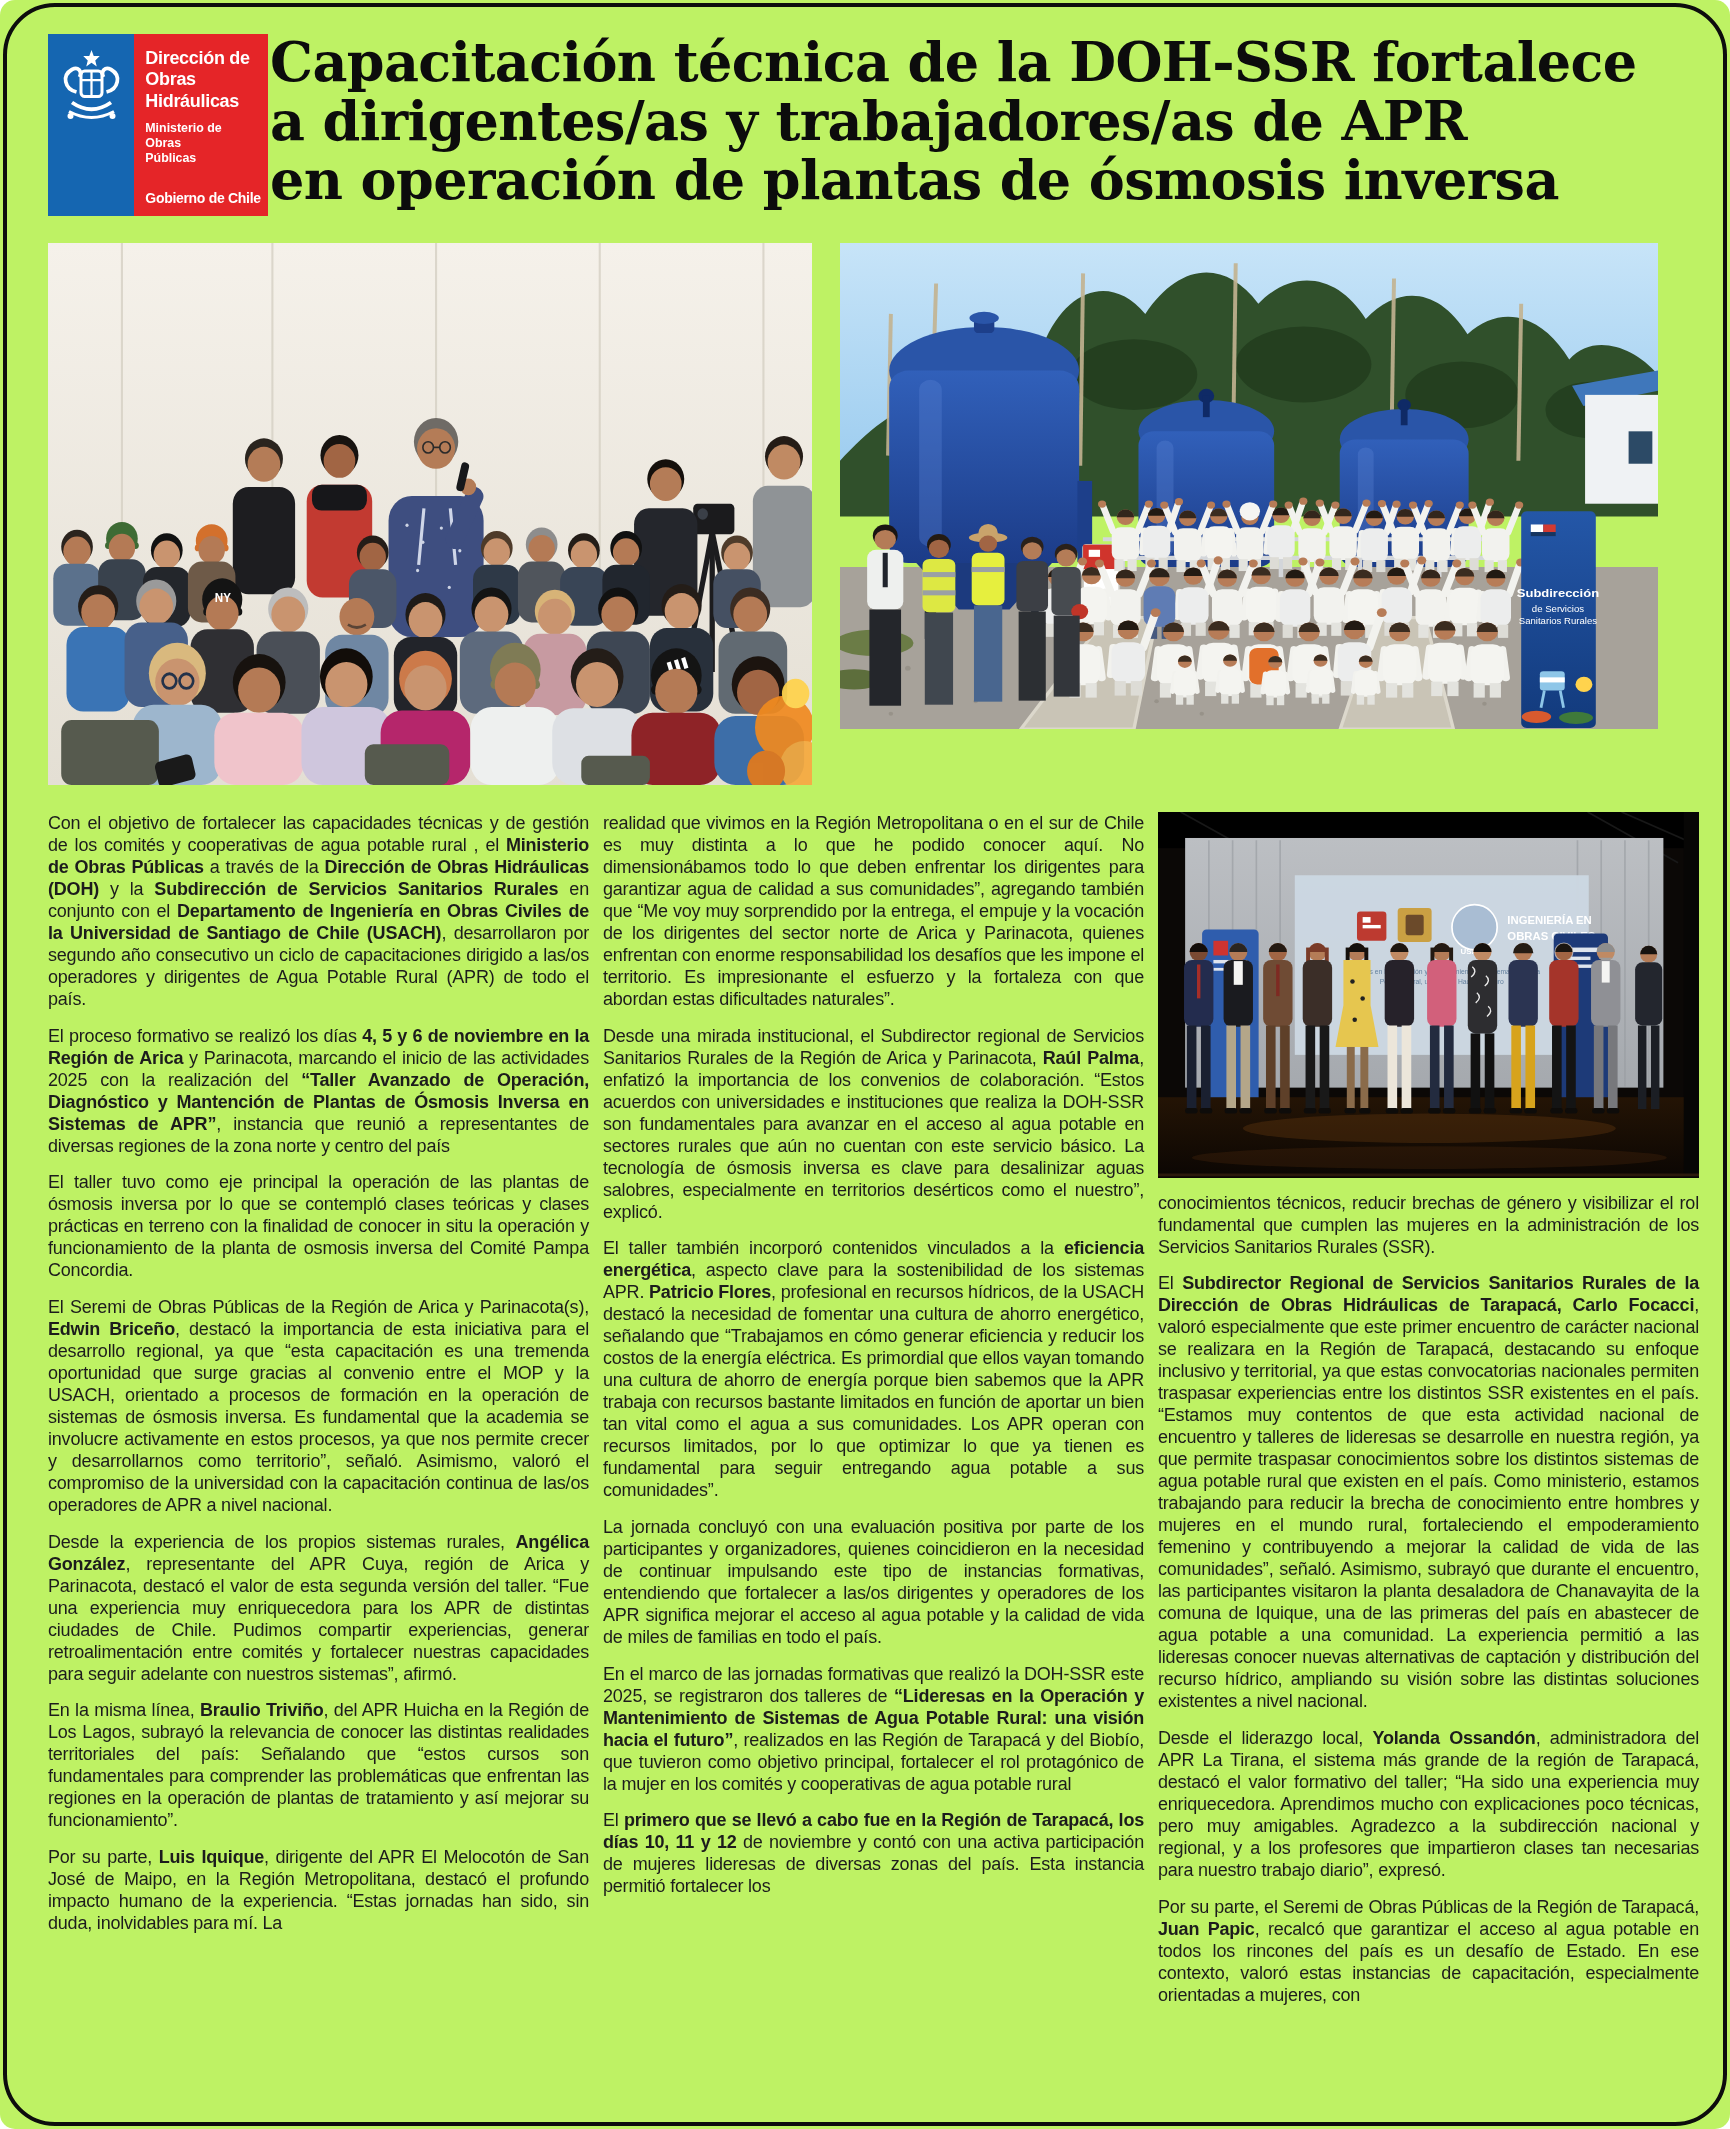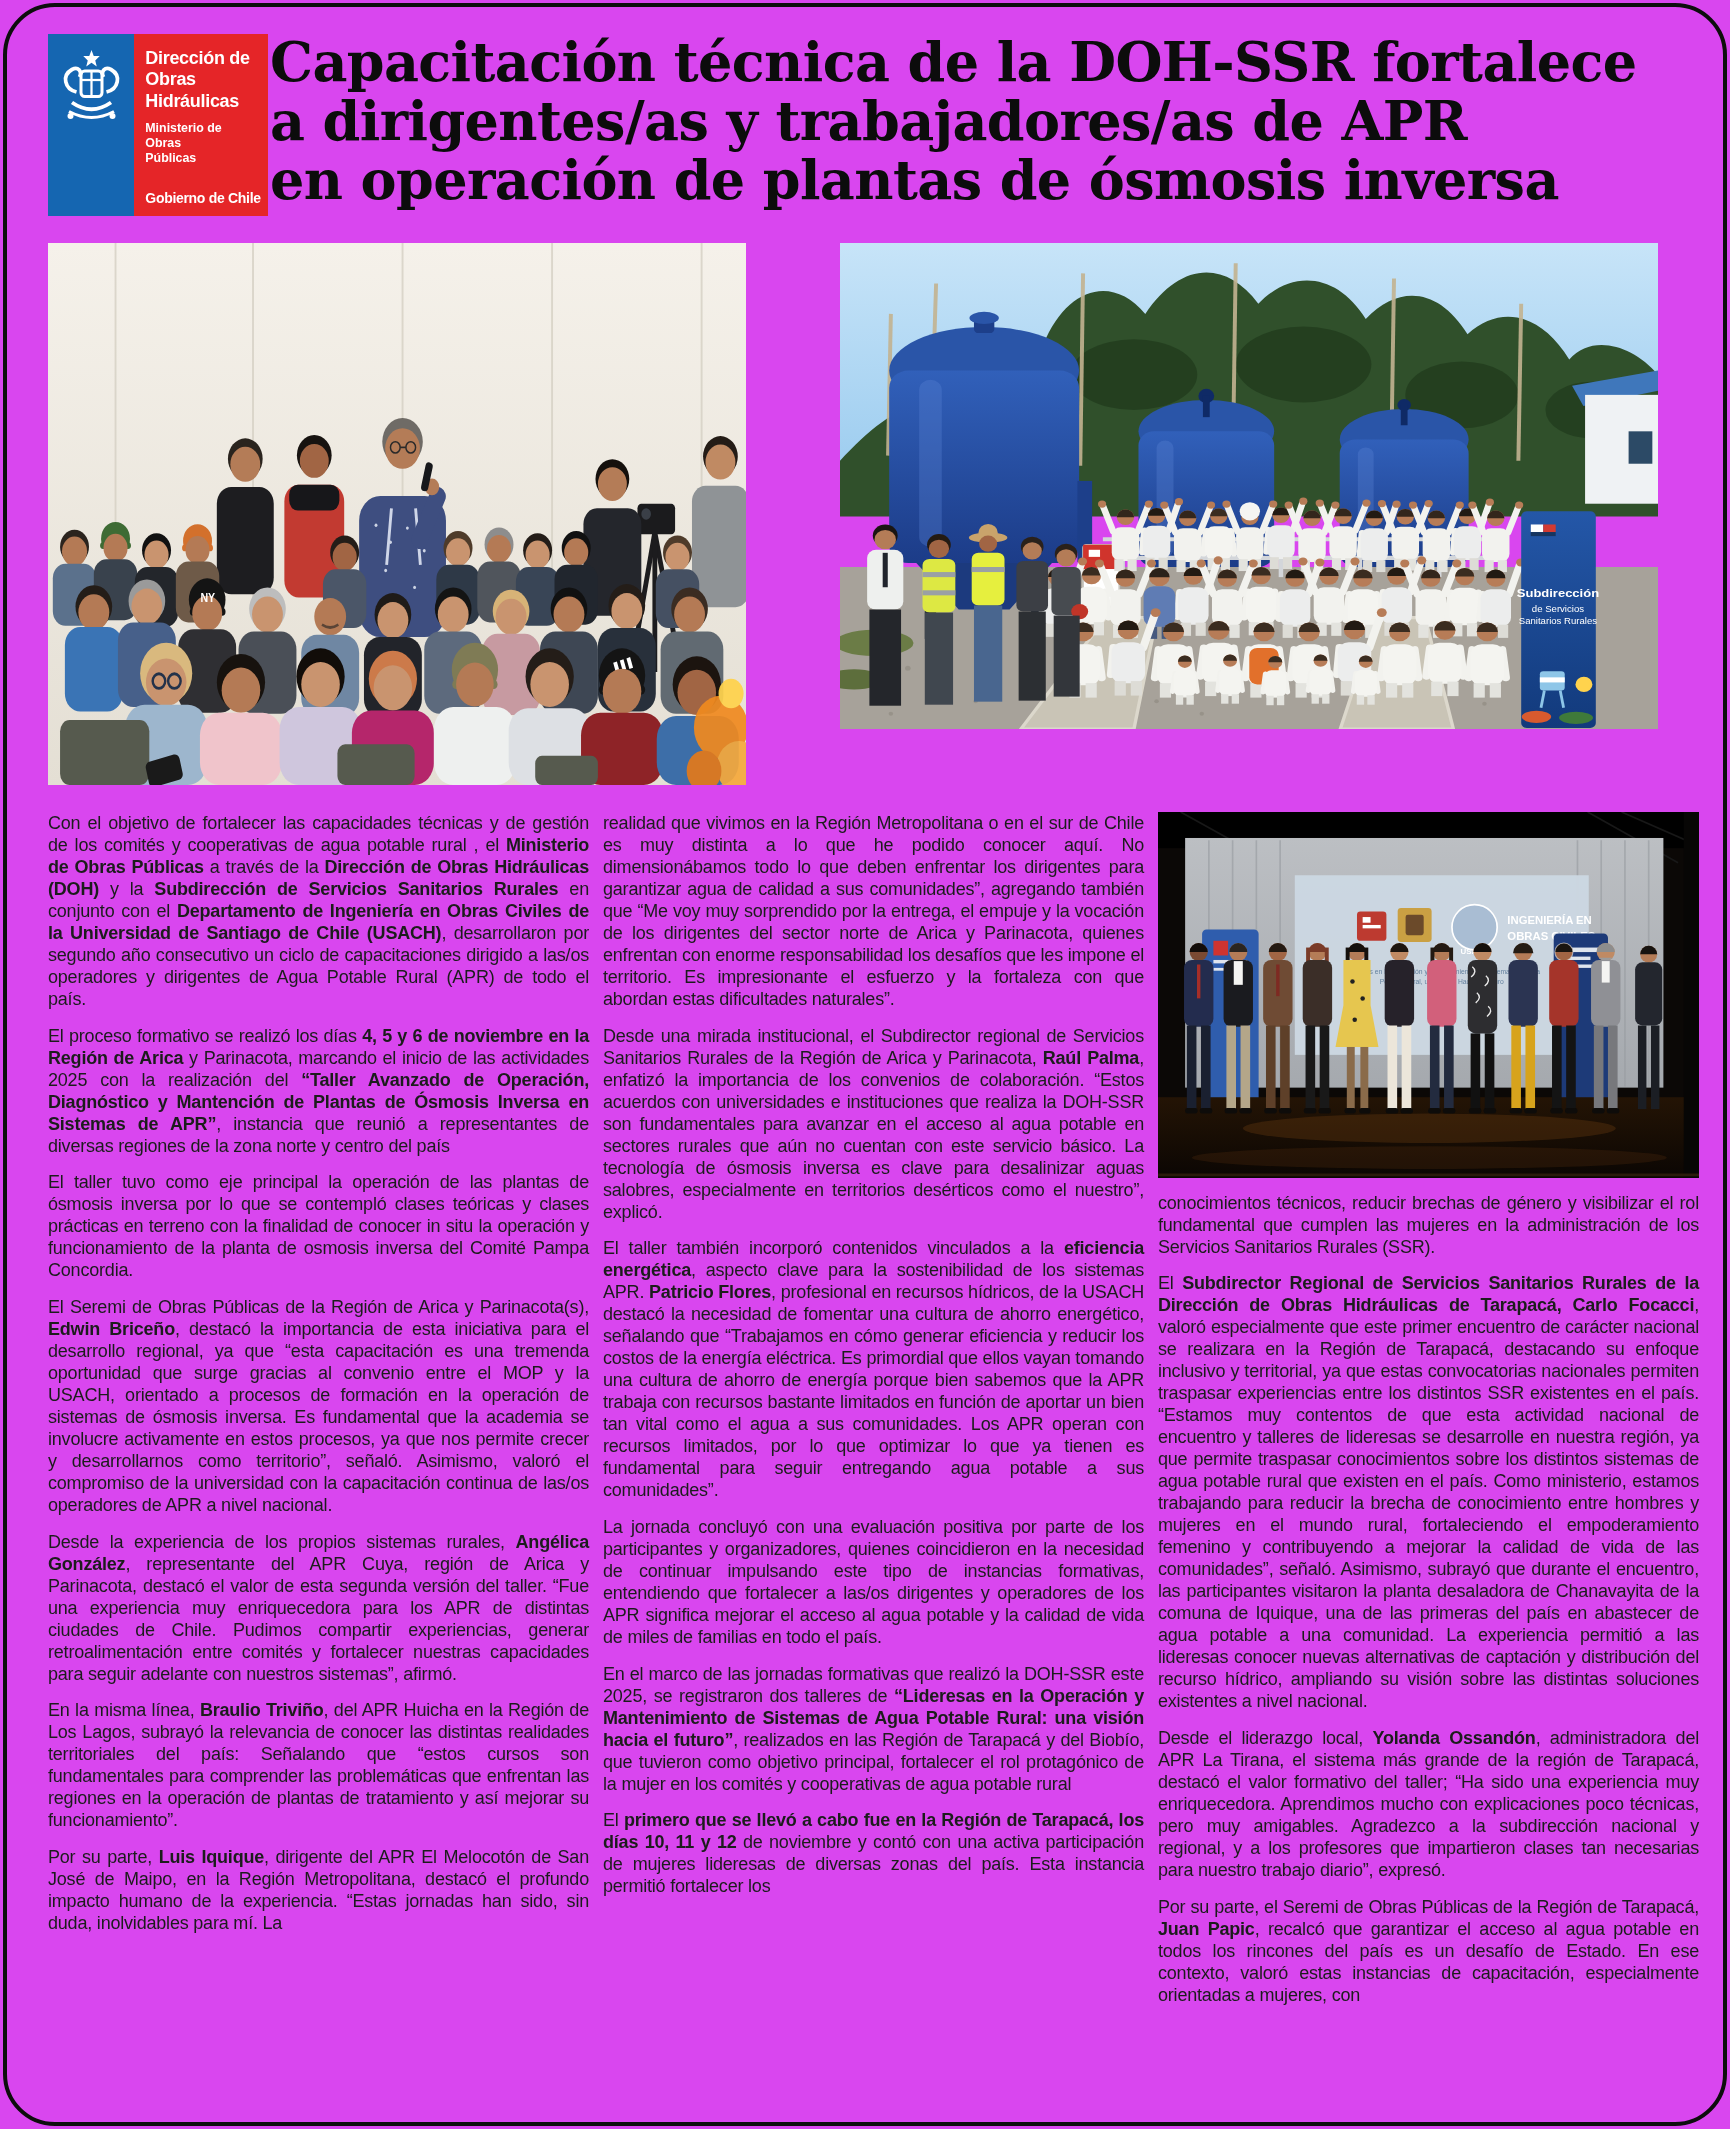--- a/index.html
+++ b/index.html
@@ -1,36 +1,36 @@
 <!DOCTYPE html>
 <html lang="es" style="font-size:9px"><head>
 <meta charset="utf-8">
 <style>
   html,body{margin:0;padding:0;background:#ffffff;}
-  .page{position:relative;width:1730px;height:2129px;background:#d946ef;overflow:hidden;
-        font-family:"Liberation Sans",sans-serif;color:#1e1e1e;}
+  .page{position:relative;width:1730px;height:2129px;background:#bef264;overflow:hidden;
+        font-family:"Liberation Sans",sans-serif;color:#1e1e1e;border-radius:15px;}
   .frame{position:absolute;inset:3.4px;border:4.5px solid #0d0d0d;border-radius:52px;pointer-events:none;z-index:50;}
 
   
   .logo{position:absolute;left:48px;top:34px;width:220px;height:182px;display:flex;}
   .logo-blue{width:86px;background:#1566b1;position:relative;}
   .logo-blue svg{position:absolute;left:5.7px;top:12.4px;width:75px;height:107px;}
   .logo-red{flex:1;background:#e52528;color:#fff;position:relative;padding:13.6px 8px 10.2px 11.3px;box-sizing:border-box;}
   .logo-red .big{font-weight:700;font-size:18px;line-height:21.5px;letter-spacing:-0.3px;display:block;}
   .logo-red .small{font-weight:700;font-size:12.4px;line-height:14.7px;margin-top:9px;display:block;}
   .logo-red .gob{position:absolute;left:11.3px;bottom:10.2px;font-weight:700;font-size:14px;letter-spacing:-0.3px;}
 
   h1.title{position:absolute;left:270px;top:33px;margin:0;width:1401px;
            font-family:"DejaVu Serif","Liberation Serif",serif;font-weight:700;
            font-size:54px;line-height:59px;letter-spacing:-0.6px;color:#0c0c0c;}
   h1.title span{display:block;white-space:nowrap;}
 
   
   figure{margin:0;padding:0;}
-  .photoL{position:absolute;left:48px;top:243px;width:698px;height:542px;}
+  .photoL{position:absolute;left:48px;top:243px;width:764px;height:542px;}
   .photoR{position:absolute;left:840px;top:243px;width:818px;height:486px;}
   .photoL svg,.photoR svg{width:100%;height:100%;display:block;}
 
   
   .col{position:absolute;top:812px;width:541px;}
   .col1{left:48px;} .col2{left:575px;margin-left:28px;} .col3{left:1158px;}
   .para{margin:0 0 14.7px 0;font-size:18px;line-height:22px;letter-spacing:-0.2px;
         text-align:justify;color:#1c1c1c;}
   .para b{font-weight:700;}
   .photoS{width:541px;height:366px;margin:0 0 13.6px 0;}

